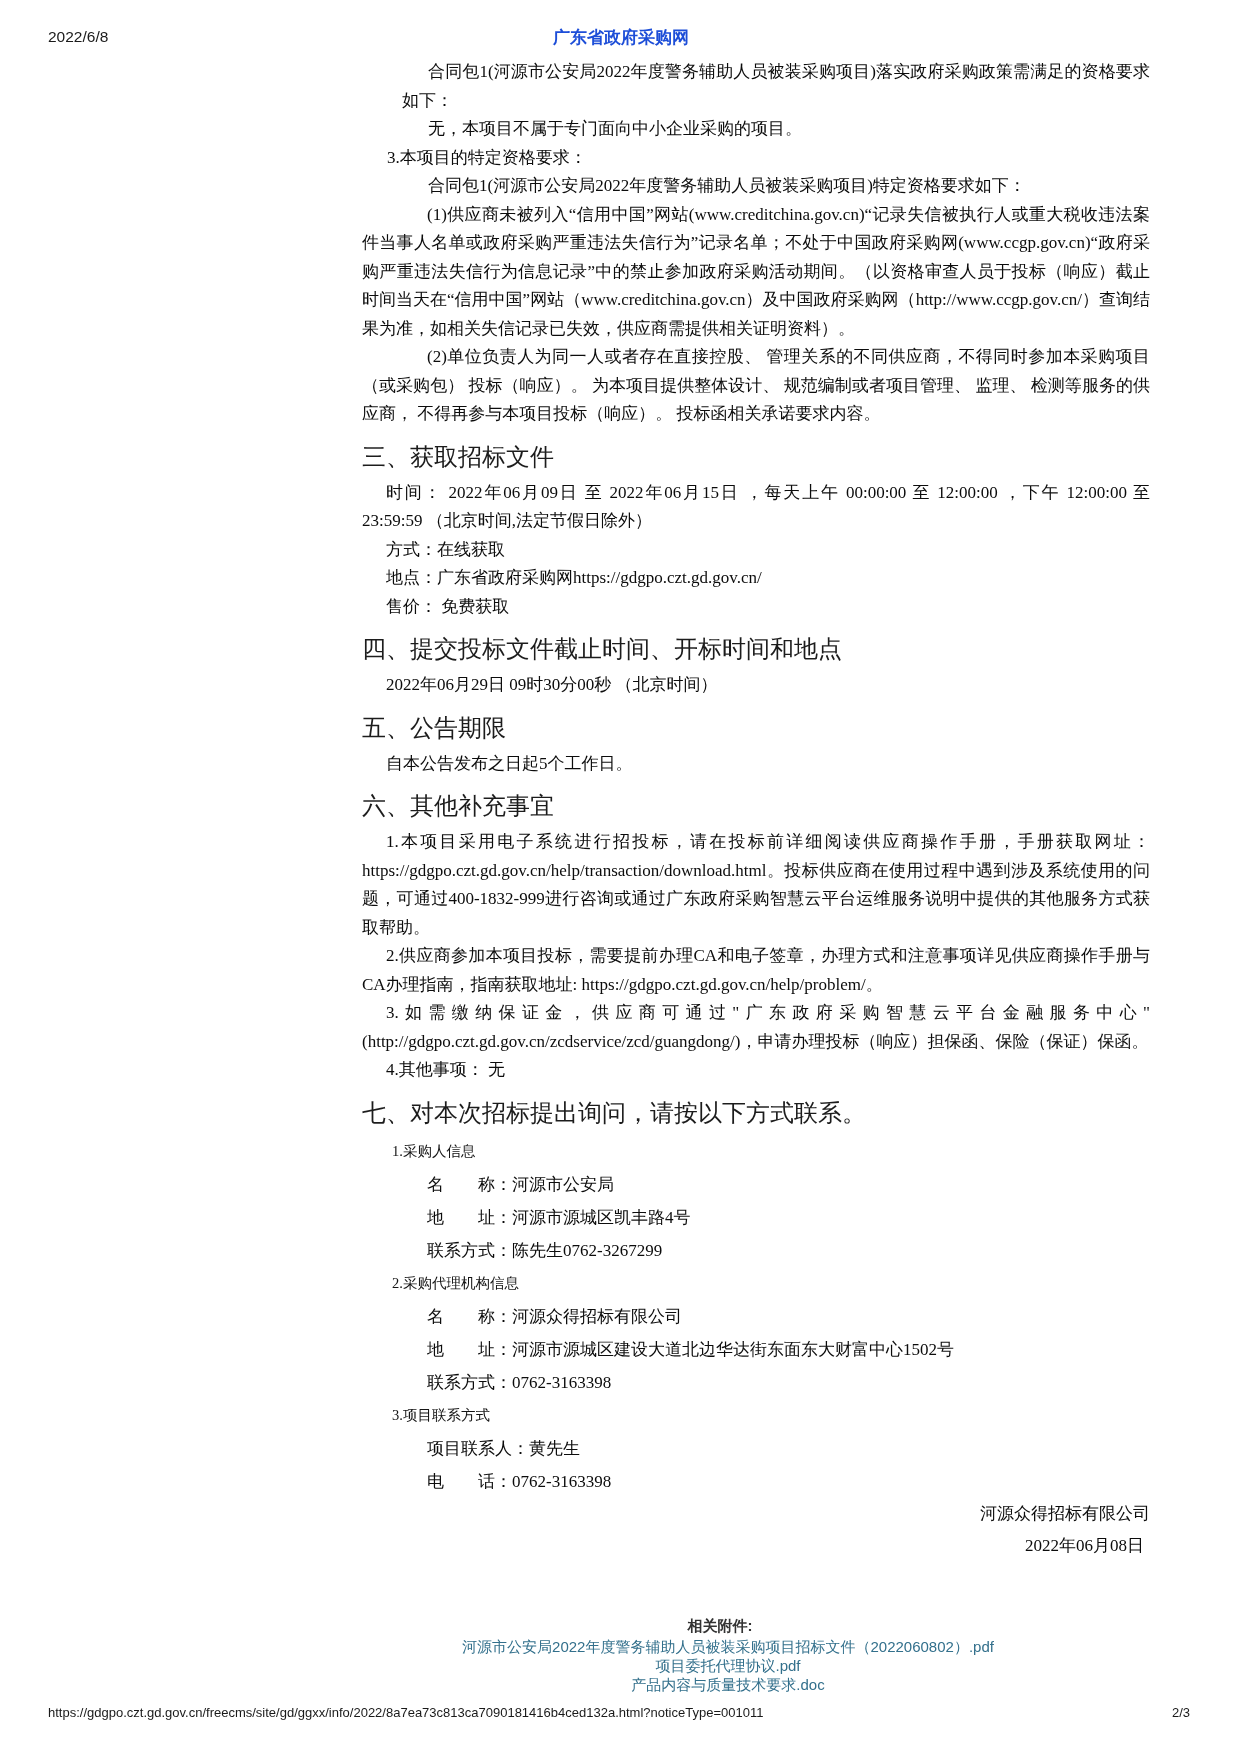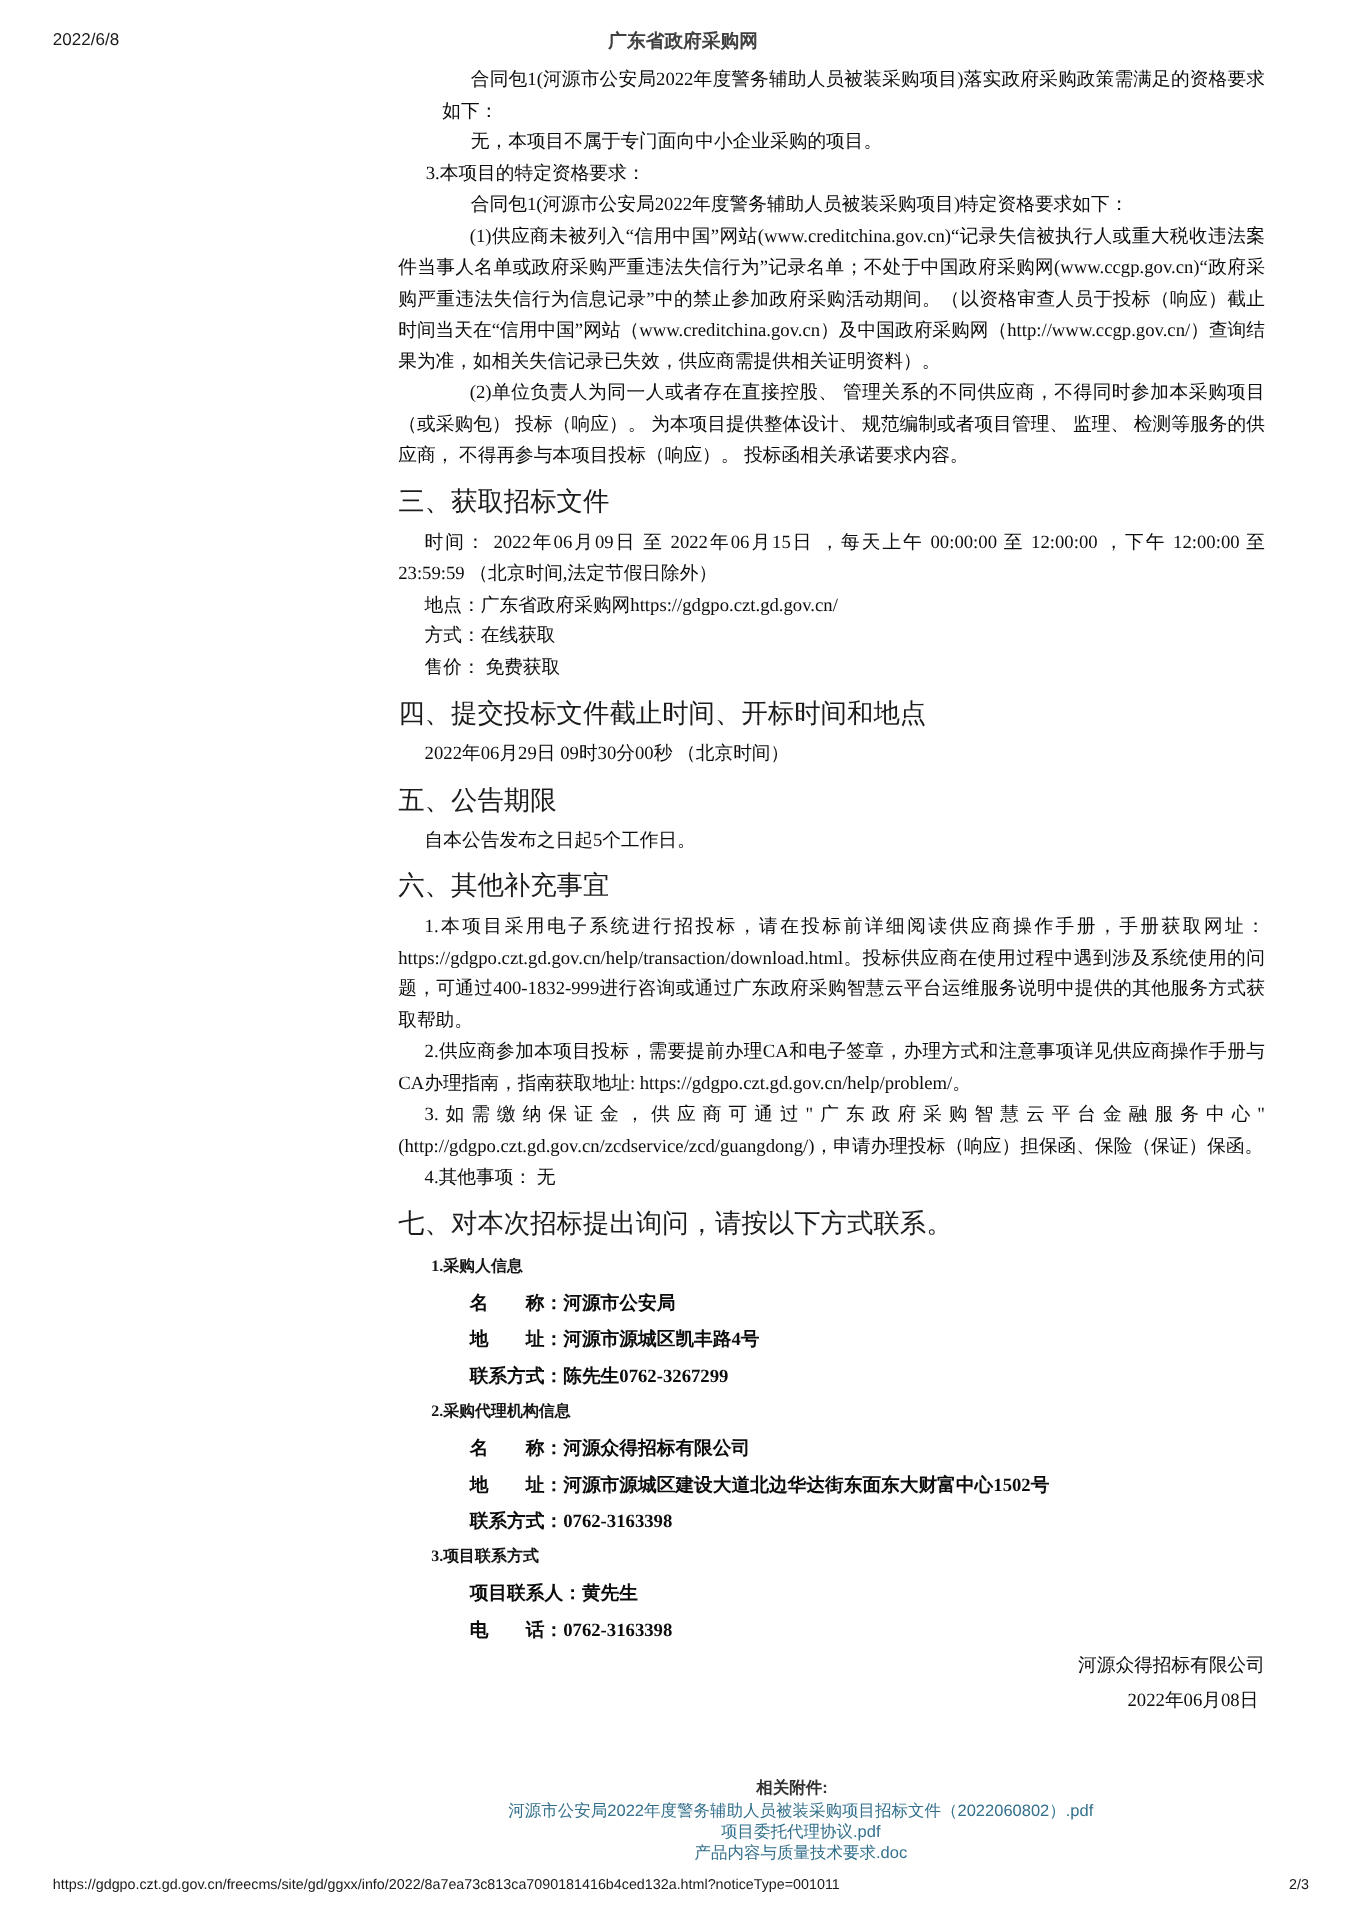--- a/index.html
+++ b/index.html
@@ -9,32 +9,32 @@
     background:#ffffff;
     overflow:hidden;
     font-family:"Liberation Serif","DejaVu Serif",serif;
     color:#111111;
   }
   
   .hdr{position:absolute;top:26px;left:0;width:1242px;height:24px;
        font-family:"Liberation Sans","DejaVu Sans",sans-serif;}
   .hdr-date{position:absolute;left:48px;top:2px;font-size:15.5px;color:#1a1a1a;}
   .hdr-title{position:absolute;left:0;width:1242px;text-align:center;top:0;
-             font-size:17px;font-weight:600;color:#404040;}
+             font-size:17px;font-weight:600;color:#1d4ed8;}
   
   .content{position:absolute;left:362px;top:58px;width:788px;
            font-size:17px;line-height:28.5px;text-align:justify;color:#0c0c0c;}
   .content p{margin:0;}
   p.pi{margin-left:40px;text-indent:26px;}       
   p.pn{margin-left:25px;}                        
   p.pq{text-indent:65px;}                        
   p.pl{text-indent:24px;}                        
   h2.sec{margin:12px 0 6px 0;font-size:24px;line-height:32px;font-weight:400;
          color:#1c1c1c;text-align:left;}
-  .contact{margin-top:2px;font-weight:bold;}
+  .contact{margin-top:2px;}
   p.sub{margin-left:30px;font-size:14.5px;line-height:33px;color:#141414;}
   p.det{margin-left:65px;font-size:17px;line-height:33px;}
   p.sign{text-align:right;line-height:32px;}
   p.sign-date{padding-right:6px;}
   
   .attachments{position:absolute;left:340px;top:1616px;width:760px;
                font-family:"Liberation Sans","DejaVu Sans",sans-serif;text-align:center;}
   .att-label{font-size:15px;font-weight:700;color:#333333;line-height:19px;margin-bottom:2px;}
   .att-link{display:block;margin-left:16px;font-size:15px;line-height:19px;
             color:#33708c;text-decoration:none;cursor:pointer;}
@@ -58,22 +58,22 @@
 
     <p class="pi">合同包1(河源市公安局2022年度警务辅助人员被装采购项目)落实政府采购政策需满足的资格要求如下：</p>
     <p class="pi">无，本项目不属于专门面向中小企业采购的项目。</p>
     <p class="pn">3.本项目的特定资格要求：</p>
     <p class="pi">合同包1(河源市公安局2022年度警务辅助人员被装采购项目)特定资格要求如下：</p>
     <p class="pq">(1)供应商未被列入“信用中国”网站(www.creditchina.gov.cn)“记录失信被执行人或重大税收违法案件当事人名单或政府采购严重违法失信行为”记录名单；不处于中国政府采购网(www.ccgp.gov.cn)“政府采购严重违法失信行为信息记录”中的禁止参加政府采购活动期间。（以资格审查人员于投标（响应）截止时间当天在“信用中国”网站（www.creditchina.gov.cn）及中国政府采购网（http://www.ccgp.gov.cn/）查询结果为准，如相关失信记录已失效，供应商需提供相关证明资料）。</p>
     <p class="pq">(2)单位负责人为同一人或者存在直接控股、 管理关系的不同供应商，不得同时参加本采购项目（或采购包） 投标（响应）。 为本项目提供整体设计、 规范编制或者项目管理、 监理、 检测等服务的供应商， 不得再参与本项目投标（响应）。 投标函相关承诺要求内容。</p>
 
     <h2 class="sec">三、获取招标文件</h2>
     <p class="pl">时间：  2022年06月09日 至 2022年06月15日 ，每天上午 00:00:00 至 12:00:00 ，下午 12:00:00 至 23:59:59 （北京时间,法定节假日除外）</p>
+    <p class="pl">方式：在线获取</p>
     <p class="pl">地点：广东省政府采购网https://gdgpo.czt.gd.gov.cn/</p>
-    <p class="pl">方式：在线获取</p>
     <p class="pl">售价：  免费获取</p>
 
     <h2 class="sec">四、提交投标文件截止时间、开标时间和地点</h2>
     <p class="pl">2022年06月29日  09时30分00秒 （北京时间）</p>
 
     <h2 class="sec">五、公告期限</h2>
     <p class="pl">自本公告发布之日起5个工作日。</p>
 
     <h2 class="sec">六、其他补充事宜</h2>
     <p class="pl">1.本项目采用电子系统进行招投标，请在投标前详细阅读供应商操作手册，手册获取网址：https://gdgpo.czt.gd.gov.cn/help/transaction/download.html。投标供应商在使用过程中遇到涉及系统使用的问题，可通过400-1832-999进行咨询或通过广东政府采购智慧云平台运维服务说明中提供的其他服务方式获取帮助。</p>

